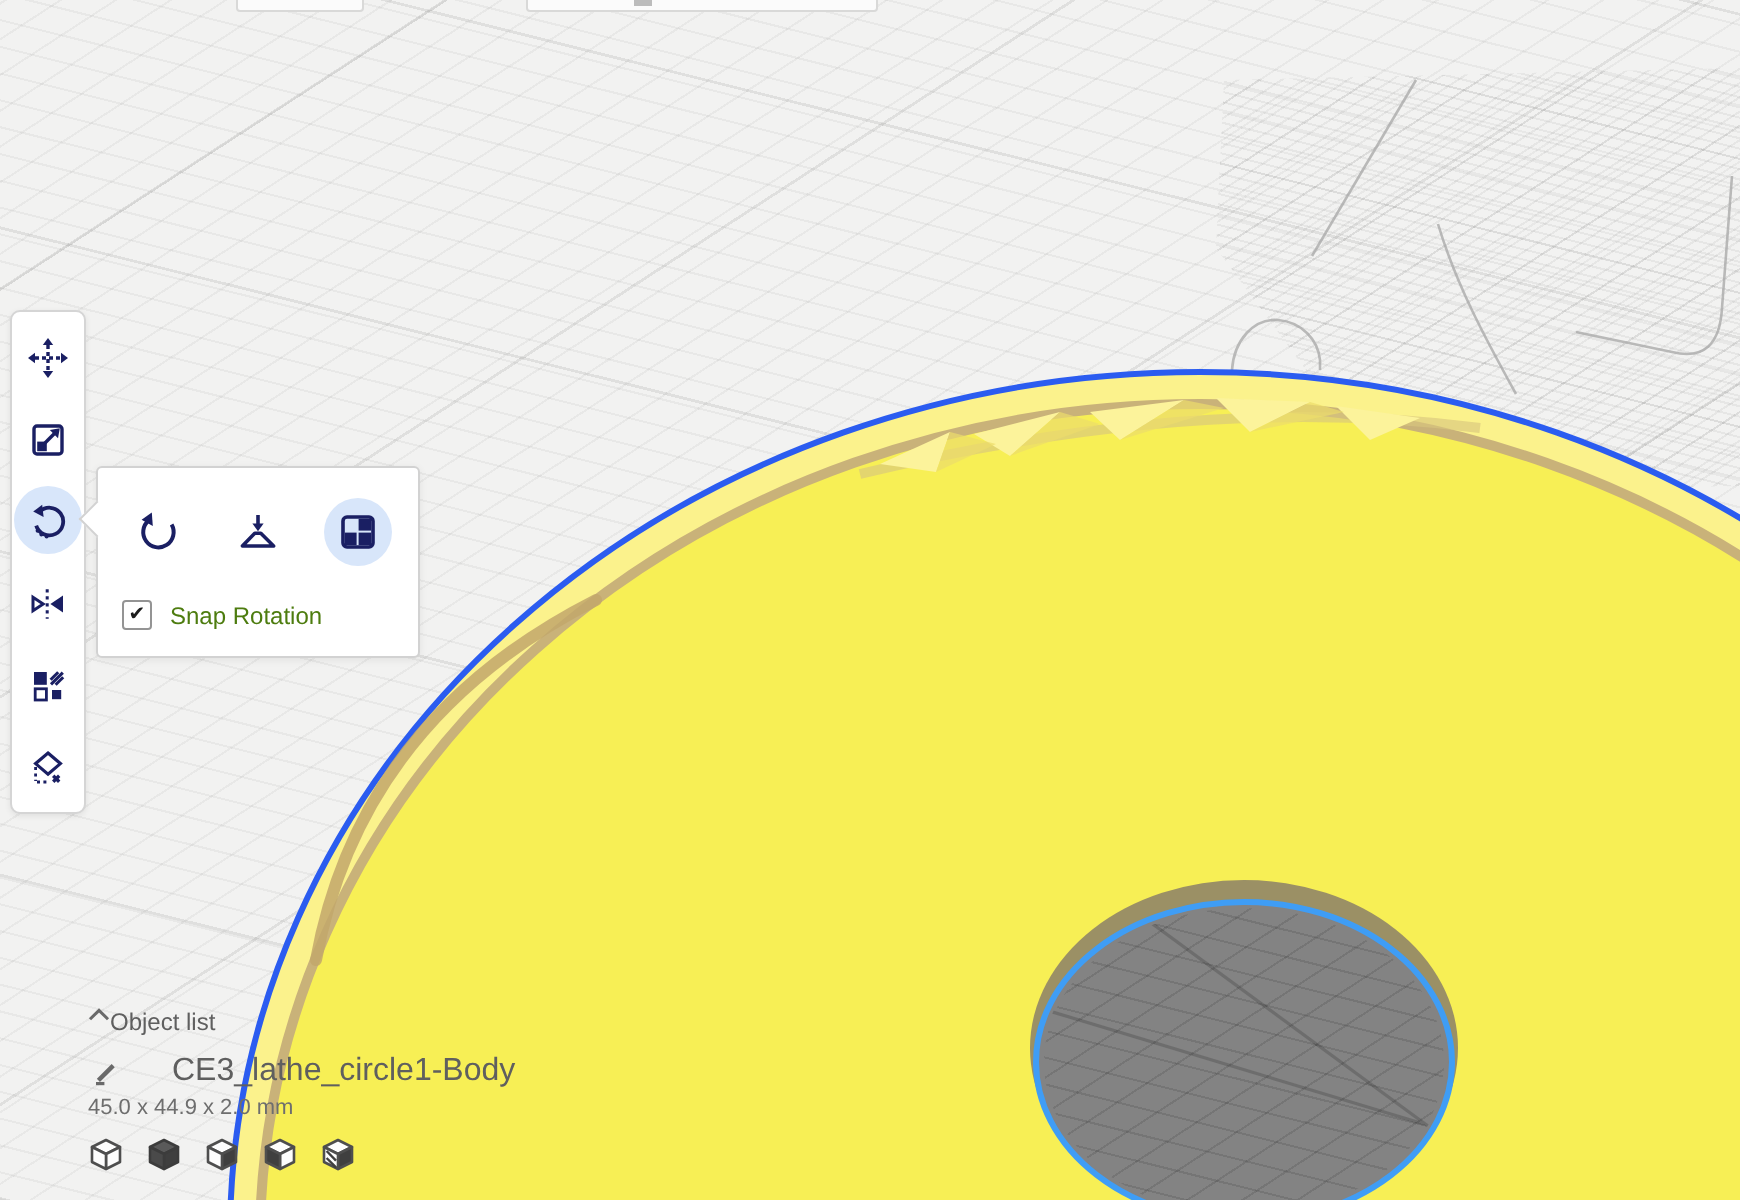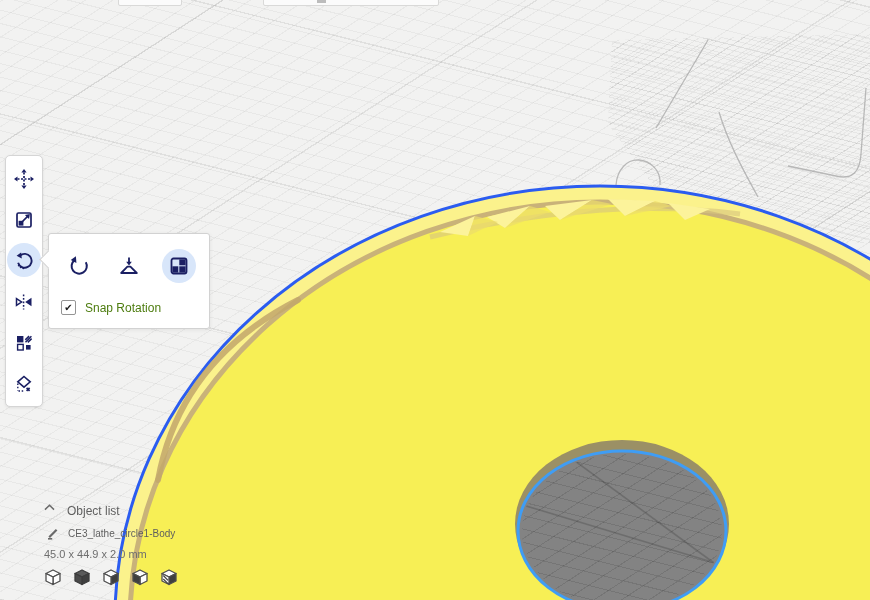--- a/index.html
+++ b/index.html
@@ -78,24 +78,24 @@
   .snap-row{
     position:absolute;left:12px;top:66px;display:flex;align-items:center;gap:9px;cursor:pointer;
   }
   .checkbox{
     width:13px;height:13px;background:#fff;border:1px solid #949494;border-radius:2px;
     display:flex;align-items:center;justify-content:center;
     font-size:10px;line-height:1;color:#1c1c1c;
   }
   .snap-label{font-size:12px;color:#4d7c0f;}
   
-  .ol-header{position:absolute;left:44px;top:504px;display:flex;align-items:flex-start;gap:12px;
+  .ol-header{position:absolute;left:44px;top:504px;display:flex;align-items:flex-start;
     color:#5f5f5f;font-size:12px;cursor:pointer;}
-  .ol-item{position:absolute;left:46px;top:527px;display:flex;align-items:center;gap:8px;
-    color:#5f5f5f;font-size:10px;cursor:pointer;}
+  .ol-item{position:absolute;left:46px;top:527px;display:flex;align-items:center;gap:26px;
+    color:#5f5f5f;font-size:16px;cursor:pointer;}
   .ol-dims{position:absolute;left:44px;top:548px;color:#6e6e6e;font-size:11px;}
   .ol-cubes{position:absolute;left:42px;top:566px;display:flex;gap:7px;}
   .cube-btn{width:22px;height:22px;border:none;background:none;padding:0;cursor:pointer;
     display:flex;align-items:center;justify-content:center;}
 </style>
 </head>
 <body>
 
 <div class="stage">
 

